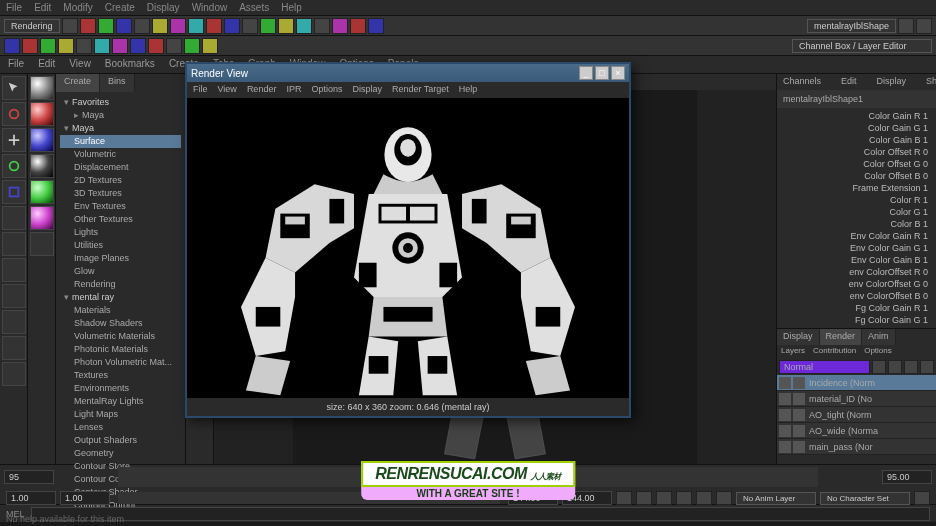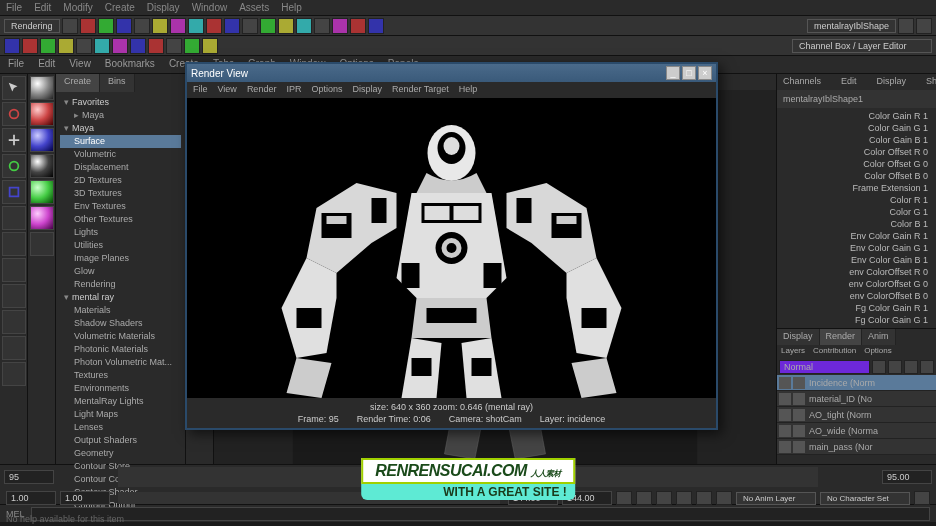--- a/index.html
+++ b/index.html
@@ -42,21 +42,21 @@
 .layers-tab { padding: 2px 6px; font-size: 9px; background: #333; border-right: 1px solid #222; }
 .layers-tab.active { background: #444; }
 .layers-menu { display: flex; height: 14px; padding: 1px 4px; gap: 8px; font-size: 8px; }
 .layers-row { display: flex; align-items: center; height: 16px; padding: 0 2px; gap: 2px; }
 .layers-dd { flex: 1; background: #6d28d9; border: 1px solid #222; font-size: 9px; padding: 1px 4px; }
 .layer-icon { width: 14px; height: 14px; background: #444; border: 1px solid #222; }
 .layer-item { display: flex; align-items: center; height: 16px; background: #333; border-bottom: 1px solid #222; padding: 0 2px; gap: 2px; }
 .layer-chk { width: 12px; height: 12px; background: #555; }
 .layer-name { flex: 1; font-size: 9px; padding-left: 2px; overflow: hidden; white-space: nowrap; }
 .layer-item.sel { background: #5a7a9a; }
-.render-window { position: absolute; left: 185px; top: 62px; width: 533px; background: #3a5a7a; border: 2px solid #2a4a6a; box-shadow: 4px 4px 12px rgba(0,0,0,0.6); z-index: 100; }
+.render-window { position: absolute; left: 185px; top: 62px; width: 446px; background: #3a5a7a; border: 2px solid #2a4a6a; box-shadow: 4px 4px 12px rgba(0,0,0,0.6); z-index: 100; }
 .rw-title { height: 18px; background: linear-gradient(#4a6a8a, #3a5a7a); display: flex; align-items: center; padding: 0 4px; color: #fff; font-size: 10px; }
 .rw-title-text { flex: 1; }
 .rw-winbtn { width: 14px; height: 14px; background: #ccc; margin-left: 2px; border: 1px solid #888; display: flex; align-items: center; justify-content: center; font-size: 9px; }
 .rw-menu { height: 16px; background: #2a2a2a; display: flex; padding: 2px 6px; gap: 10px; font-size: 9px; color: #aaa; }
 .rw-toolbar { height: 22px; background: #333; display: flex; align-items: center; padding: 2px 4px; gap: 3px; }
 .rw-tbtn { width: 18px; height: 18px; background: #444; border: 1px solid #222; }
 .rw-tbtn.red { background: #a33; } .rw-tbtn.blue { background: #33a; }
 .rw-dd { background: #333; border: 1px solid #555; padding: 1px 6px; font-size: 9px; color: #ccc; }
 .rw-image { height: 300px; background: #000; position: relative; }
 .rw-svg { width: 100%; height: 100%; }
@@ -68,21 +68,21 @@
 .tl-field { width: 50px; background: #222; border: 1px solid #444; padding: 1px 4px; font-size: 9px; color: #ccc; }
 .tl-btn { width: 16px; height: 14px; background: #444; border: 1px solid #222; }
 .bottom-bar { height: 18px; background: #2a2a2a; border-top: 1px solid #111; display: flex; align-items: center; padding: 0 6px; gap: 6px; }
 .cmd-label { color: #888; font-size: 9px; }
 .cmd-input { flex: 1; background: #222; border: 1px solid #444; height: 14px; }
 .help-line { position: absolute; bottom: 2px; left: 6px; font-size: 9px; color: #666; }
 .watermark { position: absolute; left: 50%; bottom: 26px; transform: translateX(-50%); z-index: 50; text-align: center; }
 .wm-top { background: #1a3a5a; color: #a0d000; font-size: 9px; font-style: italic; padding: 2px 10px; border-radius: 8px 8px 0 0; border: 1px solid #a0d000; }
 .wm-main { background: #fff; color: #1a4a1a; font-size: 16px; font-weight: bold; font-style: italic; padding: 2px 12px; border: 2px solid #a0d000; letter-spacing: -0.5px; }
 .wm-sub { font-size: 8px; color: #1a4a1a; }
-.wm-bot { background: #5eead4; color: #1a3a1a; font-size: 12px; font-weight: bold; padding: 1px 8px; border-radius: 0 0 6px 6px; text-align: right; }
+.wm-bot { background: #f0abfc; color: #1a3a1a; font-size: 10px; font-weight: bold; padding: 1px 8px; border-radius: 0 0 6px 6px; }
 .field-box { background: #333; border: 1px solid #555; padding: 1px 6px; font-size: 9px; color: #ccc; }
 </style>
 </head>
 <body>
 
 <div class="top-menu">
   <span>File</span>
   <span>Edit</span>
   <span>Modify</span>
   <span>Create</span>
@@ -442,26 +442,20 @@
 
         <rect x="145" y="100" width="15" height="25" fill="#000"></rect>
         <rect x="290" y="100" width="15" height="25" fill="#000"></rect>
         <rect x="175" y="165" width="18" height="25" fill="#000"></rect>
         <rect x="257" y="165" width="18" height="25" fill="#000"></rect>
       </g>
     </svg>
   </div>
   <div class="rw-status">
     <div>size: 640 x 360 zoom: 0.646      (mental ray)</div>
-    <div style="display:flex;gap:18px;justify-content:center">
-      <span>Frame: 95</span>
-      <span>Render Time: 0:06</span>
-      <span>Camera: shotCam</span>
-      <span>Layer: incidence</span>
-    </div>
   </div>
 </div>
 
 <div class="watermark">
   <div class="wm-main">
     <span>RENRENSUCAI.COM</span>
     <span class="wm-sub">人人素材</span>
   </div>
   <div class="wm-bot">WITH A GREAT SITE !</div>
 </div>

